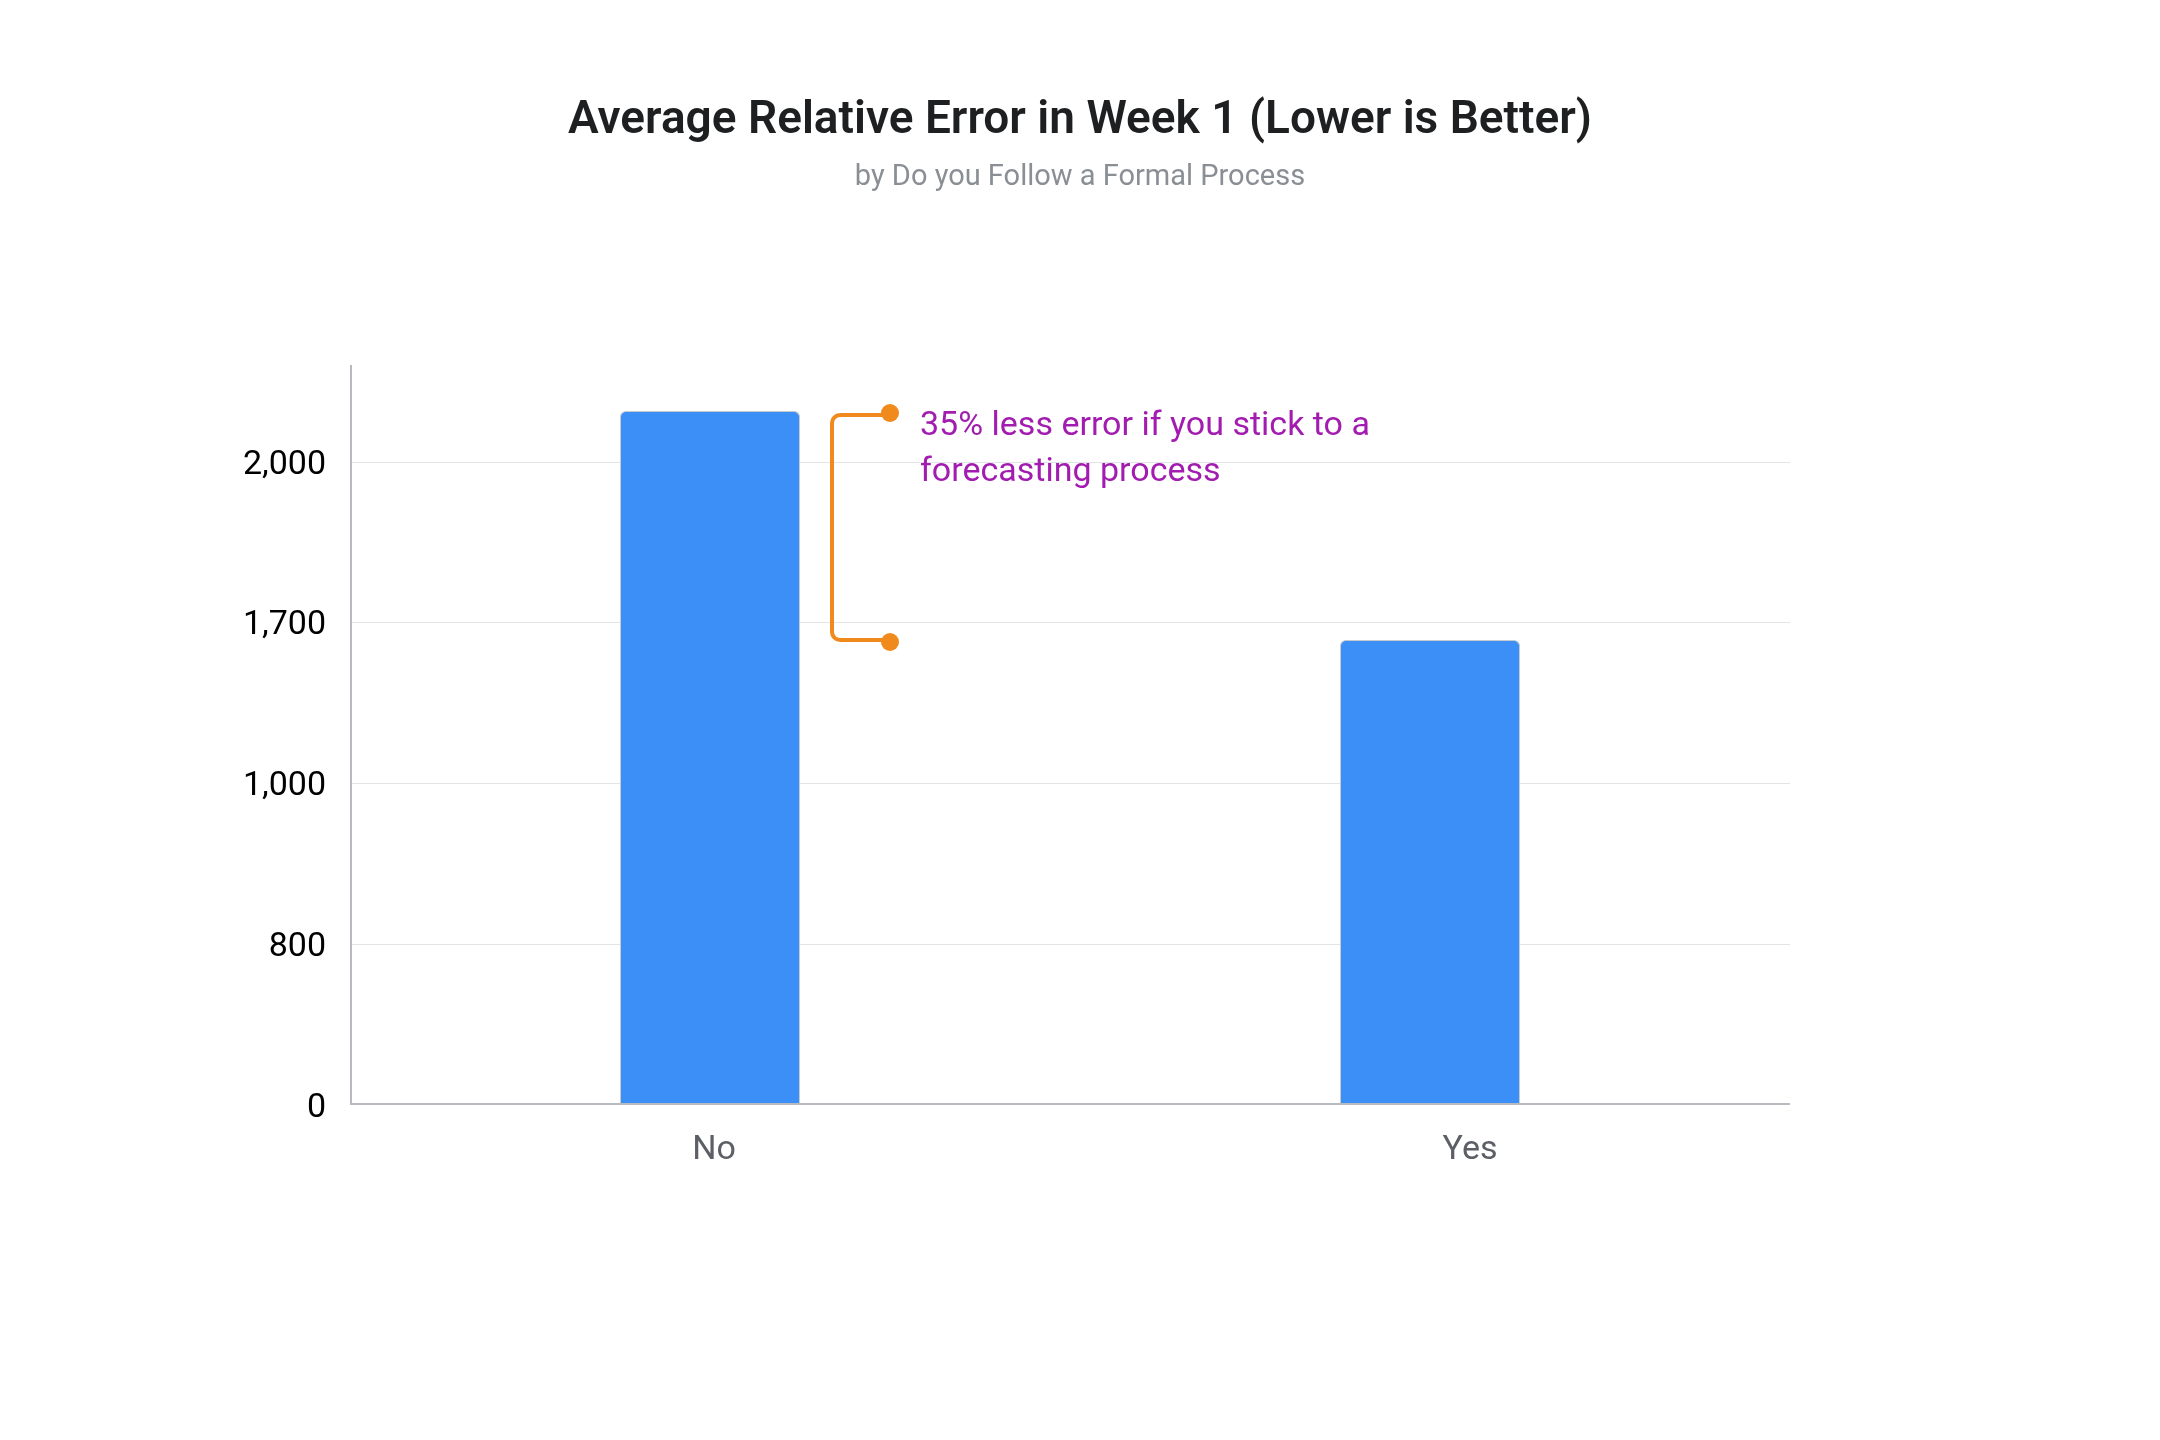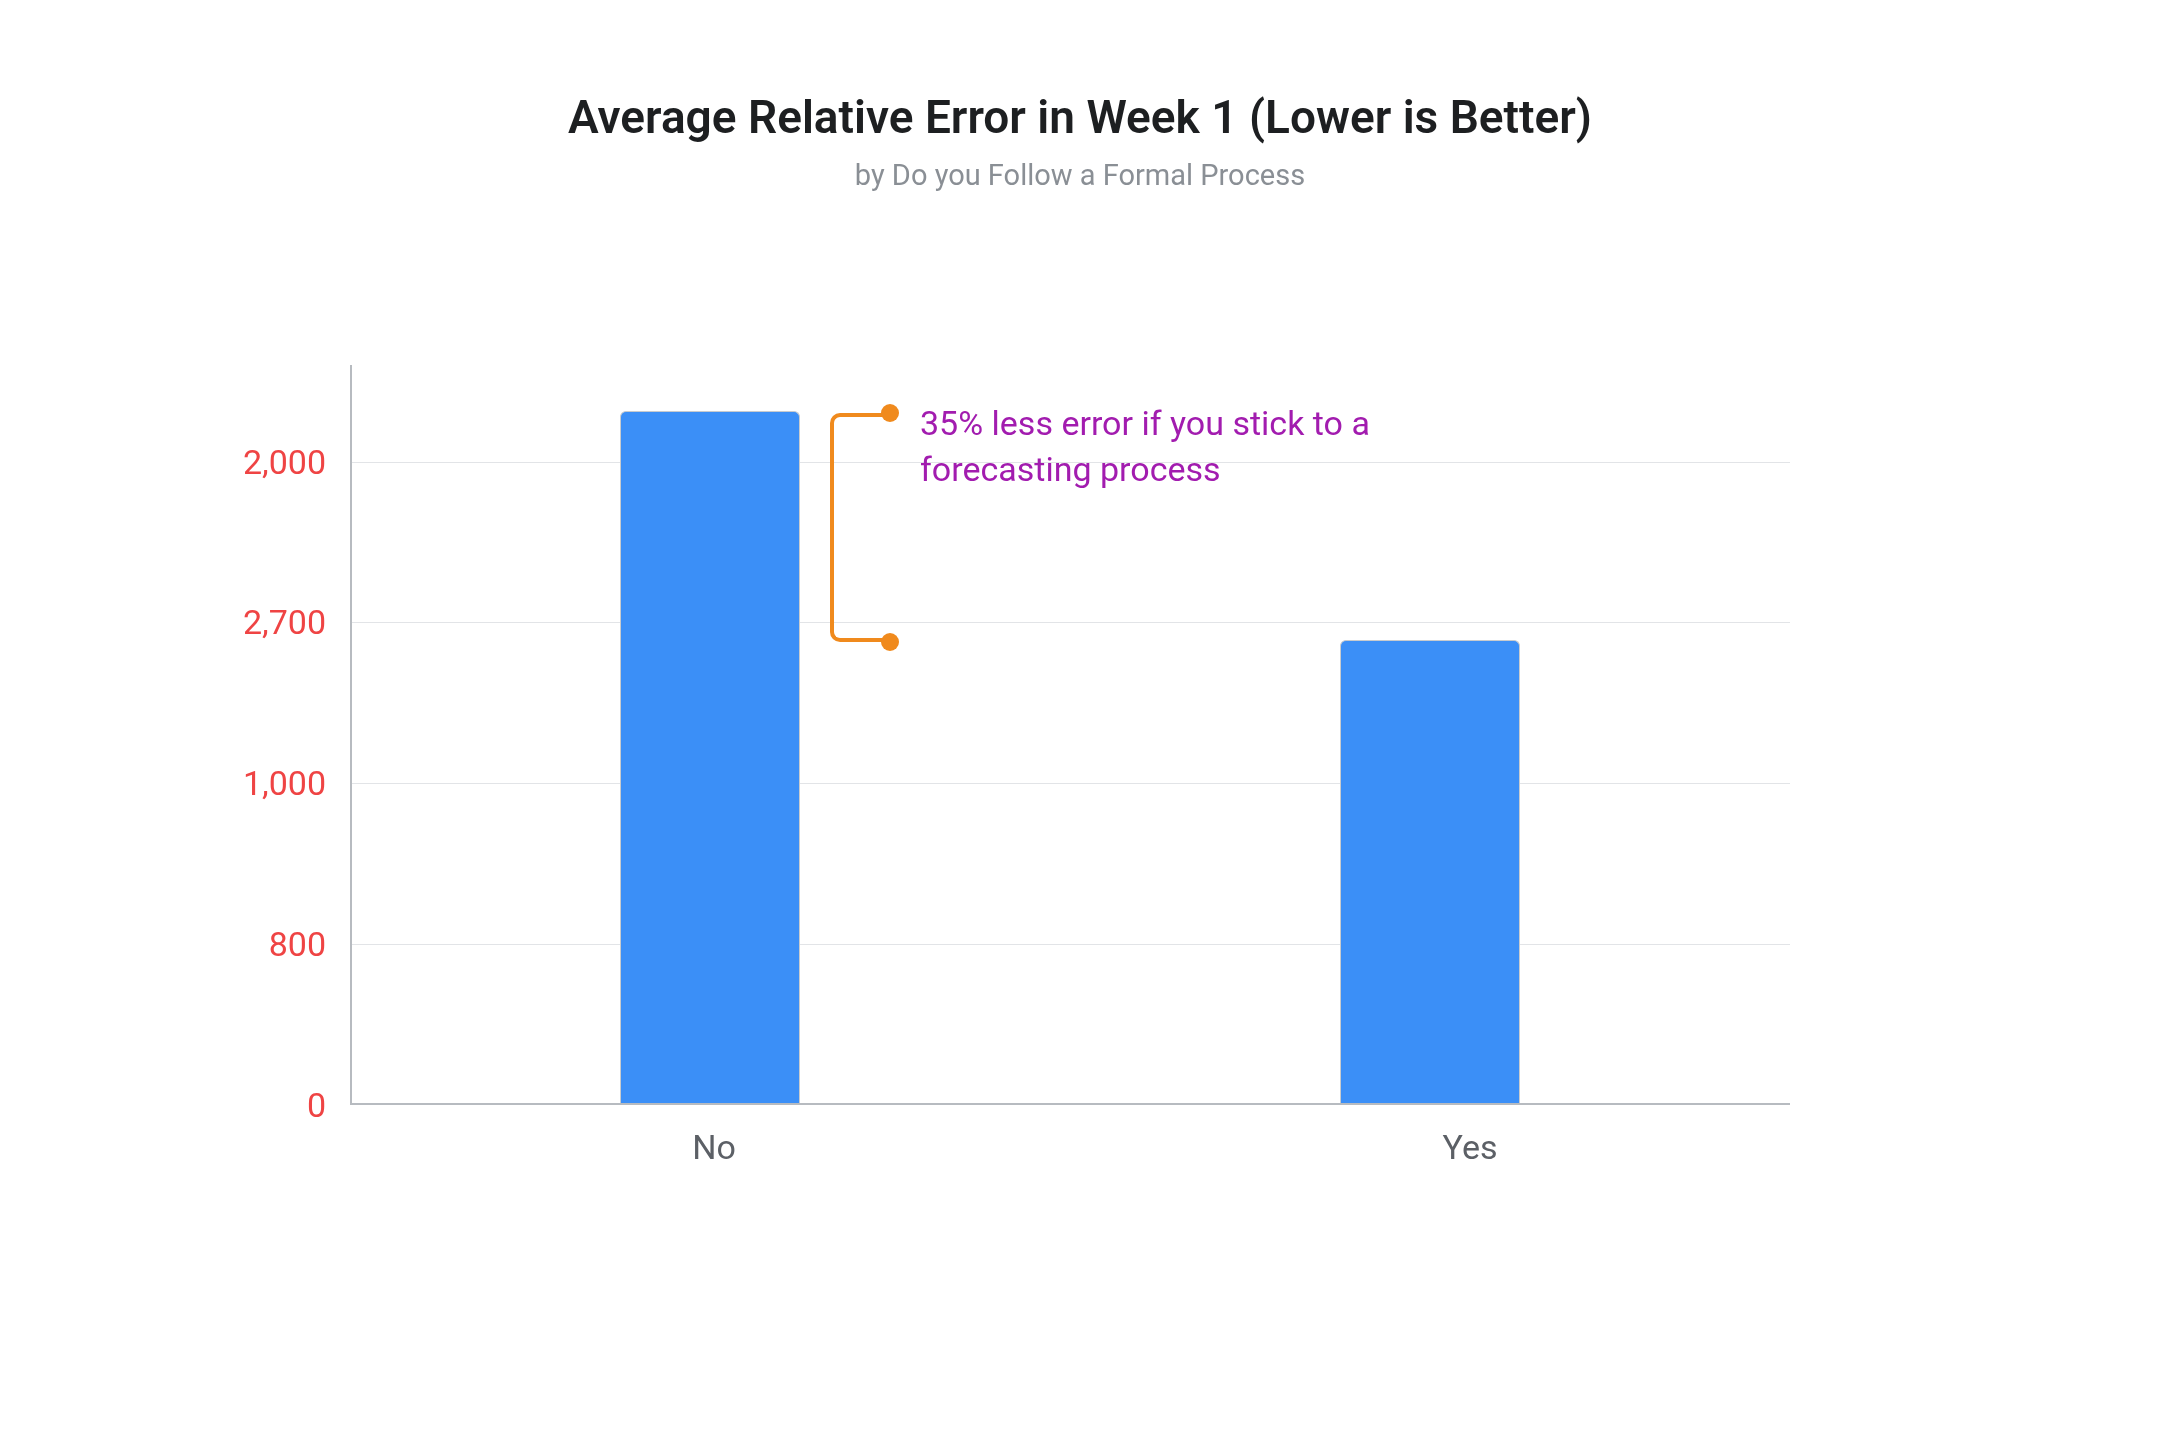--- a/index.html
+++ b/index.html
@@ -66,21 +66,21 @@
     right: 0;
     height: 1px;
     background: #e2e4e7;
   }
   .y-tick-label {
     position: absolute;
     right: 100%;
     margin-right: 24px;
     transform: translateY(-50%);
     font-size: 34px;
-    color: #ef4444;
+    color: #000000;
     white-space: nowrap;
     text-align: right;
   }
   .bar {
     position: absolute;
     bottom: 2px; 
     width: 180px;
     background: #3b8ff7;
     border-top-left-radius: 6px;
     border-top-right-radius: 6px;
@@ -136,21 +136,21 @@
   <div class="plot" id="plot">
     <div class="y-axis"></div>
     <div class="x-axis"></div>
 
   <div class="y-tick-label" style="top: 740px;">0</div>
       <div class="gridline" style="top: 579.13px;"></div>
       <div class="y-tick-label" style="top: 579.13px;">800</div>
       <div class="gridline" style="top: 418.261px;"></div>
       <div class="y-tick-label" style="top: 418.261px; margin-left: 24px;">1,000</div>
       <div class="gridline" style="top: 257.391px;"></div>
-      <div class="y-tick-label" style="top: 257.391px;">2,700</div>
+      <div class="y-tick-label" style="top: 257.391px;">1,700</div>
       <div class="gridline" style="top: 96.5217px;"></div>
       <div class="y-tick-label" style="top: 96.5217px;">2,000</div>
       <div class="bar" style="left: 270px; height: 691.739px; background: rgb(59, 143, 247);"></div>
       <div class="x-tick-label" style="left: 364px;">No</div>
       <div class="bar" style="left: 990px; height: 463.304px; background: rgb(59, 143, 247);"></div>
       <div class="x-tick-label" style="left: 1120px;">Yes</div>
       <div class="anno-bracket" style="left: 480px; top: 48.2609px; width: 60px; height: 228.435px; border-color: rgb(240, 138, 29);"></div>
       <div class="anno-dot" style="left: 540px; top: 48.2609px; background: rgb(240, 138, 29);"></div>
       <div class="anno-dot" style="left: 540px; top: 276.696px; background: rgb(240, 138, 29);"></div>
       <div class="annotation" style="left: 570px; top: 36.2609px; color: #a21caf;">35% less error if you stick to a forecasting process</div>

